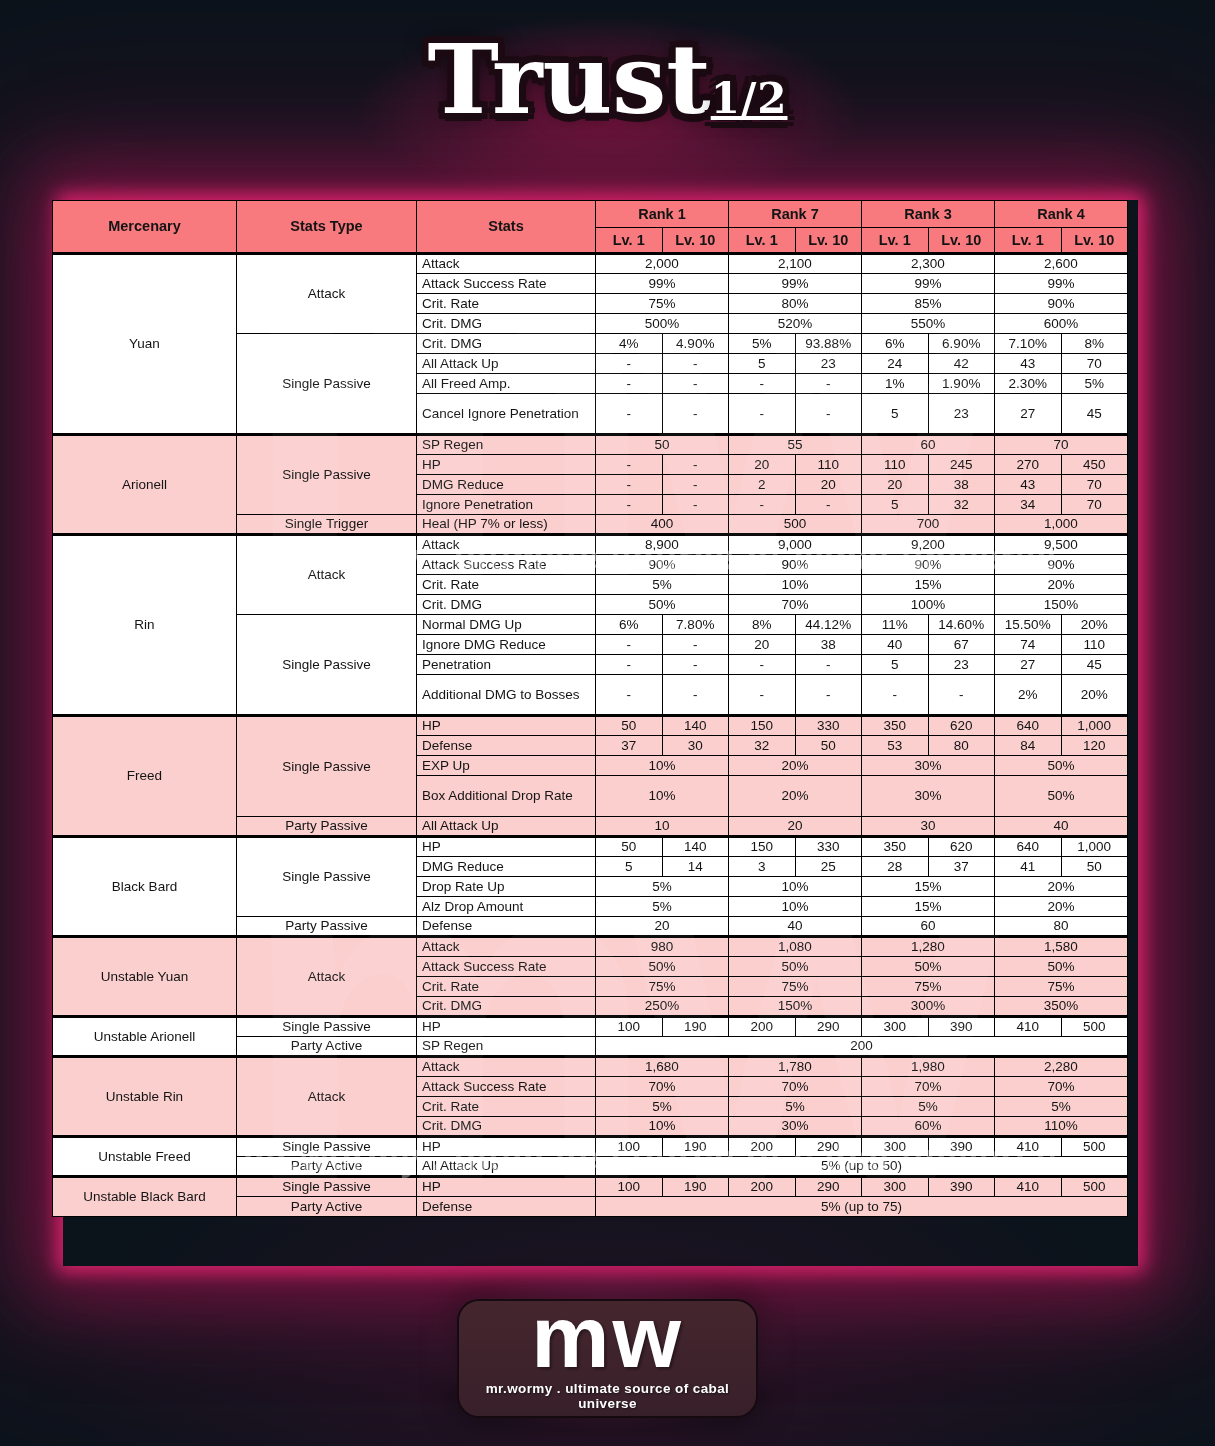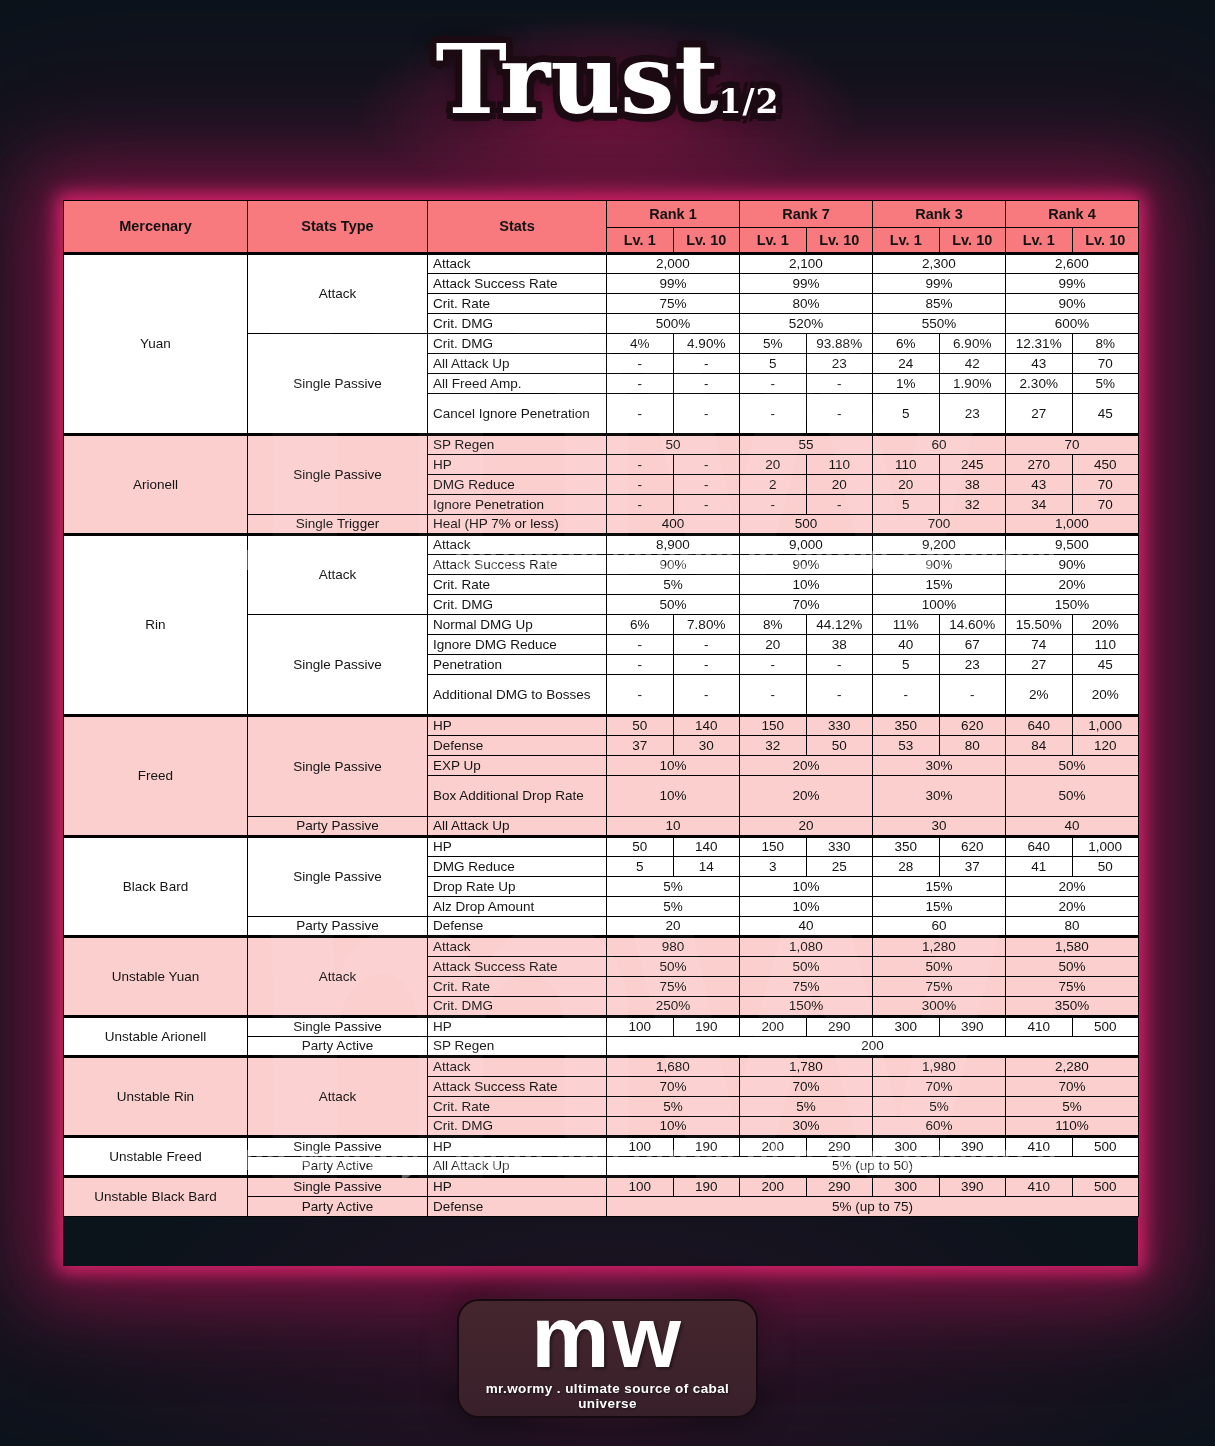--- a/index.html
+++ b/index.html
@@ -18,23 +18,23 @@
     box-shadow:0 0 18px 6px rgba(224,35,110,.95), 0 0 70px 34px rgba(170,22,84,.55), 0 0 150px 80px rgba(140,18,70,.25);}
   .glow-footer{position:absolute;left:357px;top:1240px;width:500px;height:220px;
     background:radial-gradient(ellipse closest-side, rgba(160,70,125,.45), rgba(160,70,125,0) 75%);}
   
   .title{position:absolute;top:30px;left:0;width:100%;text-align:center;
     font-family:"DejaVu Serif",serif;font-weight:bold;color:#fff;font-size:96px;line-height:1.05;
     text-shadow:
       -6px -6px 0 #1c0a13, 6px -6px 0 #1c0a13, -6px 6px 0 #1c0a13, 6px 6px 0 #1c0a13,
       -7px 0 0 #1c0a13, 7px 0 0 #1c0a13, 0 -7px 0 #1c0a13, 0 8px 0 #1c0a13,
       0 0 22px rgba(0,0,0,.9);}
-  .title .page-ind{font-size:33px;letter-spacing:1px;}
+  .title .page-ind{font-size:42px;letter-spacing:1px;text-decoration:underline;}
   
-  table.trust{position:absolute;left:63px;top:200px;width:1075px;border-collapse:collapse;
+  table.trust{position:absolute;left:52px;top:200px;width:1075px;border-collapse:collapse;
     table-layout:fixed;background:#fff;z-index:2;}
   .trust th,.trust td{border:1px solid var(--border);color:var(--text);
     text-align:center;vertical-align:middle;padding:0;font-size:13.5px;line-height:1.12;
     overflow:hidden;}
   .trust thead th{background:var(--header-bg);font-weight:bold;font-size:14.5px;}
   .trust thead tr:nth-child(1) th{height:26px;}
   .trust thead tr:nth-child(2) th{height:24px;}
   .trust tbody tr{height:20px;}
   .trust tbody tr.tall{height:41px;margin-left:40px;}
   .trust td.stat{text-align:left;padding-left:5px;}
@@ -136,21 +136,21 @@
         </tr>
         <tr class="white">
           <td rowspan="4">Single Passive</td>
           <td class="stat">Crit. DMG</td>
           <td colspan="1">4%</td>
           <td colspan="1">4.90%</td>
           <td colspan="1">5%</td>
           <td colspan="1">93.88%</td>
           <td colspan="1">6%</td>
           <td colspan="1">6.90%</td>
-          <td colspan="1">12.31%</td>
+          <td colspan="1">7.10%</td>
           <td colspan="1">8%</td>
         </tr>
         <tr class="white">
           <td class="stat">All Attack Up</td>
           <td colspan="1">-</td>
           <td colspan="1">-</td>
           <td colspan="1">5</td>
           <td colspan="1">23</td>
           <td colspan="1">24</td>
           <td colspan="1">42</td>

